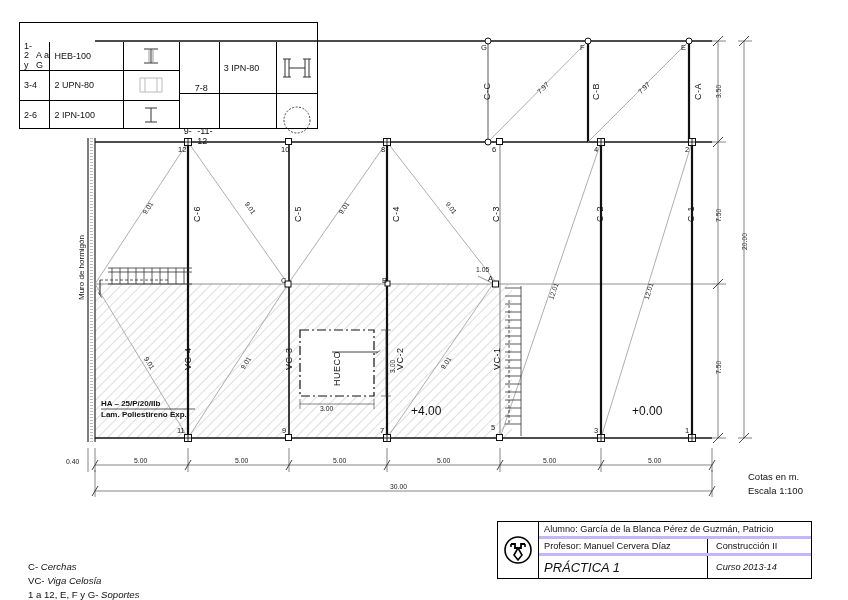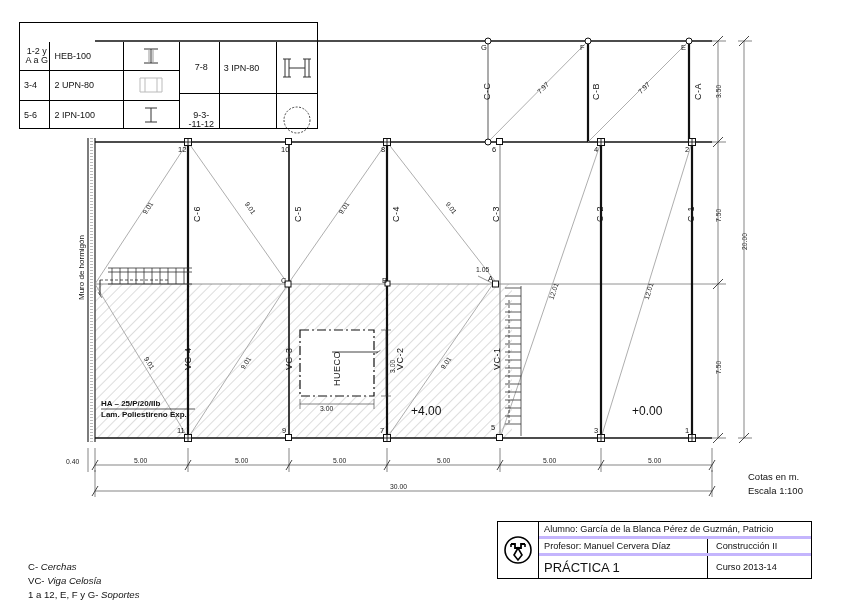--- a/index.html
+++ b/index.html
@@ -24,31 +24,31 @@
   #cuadro .colD{width:46px;border-right:1px solid #000;box-sizing:border-box;}
   #cuadro .colE{width:66px;border-right:1px solid #000;box-sizing:border-box;}
   #cuadro .colF{flex:1;}
   #cuadro .cell{display:flex;align-items:center;padding-left:4px;
           font-size:9px;box-sizing:border-box;}
   #cuadro .r3{height:29.3px;border-bottom:1px solid #000;}
   #cuadro .r3.last{border-bottom:none;}
   #cuadro .r2{height:52px;border-bottom:1px solid #000;}
   #cuadro .r2.last{border-bottom:none;}
   #cuadro .ctr{justify-content:center;padding-left:0;}
-  #cuadro .two{flex-direction:column;align-items:center;justify-content:center;
+  #cuadro .two{flex-direction:row;align-items:flex-end;justify-content:center;
           line-height:1.05;}
 
   
   #titleblock{position:absolute;left:497px;top:521px;width:315px;height:58px;
           border:1.3px solid #000;box-sizing:border-box;background:#fff;display:flex;}
   #tb-logo{width:41px;border-right:1px solid #000;box-sizing:border-box;
           display:flex;align-items:center;justify-content:center;}
   #tb-rows{flex:1;display:flex;flex-direction:column;}
   #tb-rows .trow{display:flex;border-bottom:3px solid #c4b5fd;box-sizing:border-box;}
-  #tb-rows .trow.last{border-bottom:none;}
+  #tb-rows .trow.last{border-bottom:none;font-style:italic;}
   #tb-rows .r1{height:17px;}
   #tb-rows .r2{height:17px;}
   #tb-rows .r3{height:22px;}
   .tcell{display:flex;align-items:center;padding-left:5px;font-size:9.2px;box-sizing:border-box;}
   .tleft{flex:1;}
   .tright{width:104px;border-left:1px solid #000;box-sizing:border-box;
           display:flex;align-items:center;padding-left:8px;font-size:9.2px;}
   #tb-practica{font-size:13px;}
 
   
@@ -70,21 +70,21 @@
 <div class="sheet">
 
   <div id="cuadro">
     <div class="body">
       <div class="colA">
         <div class="cell r3 two">
           <span>1-2 y</span>
           <span>A a G</span>
         </div>
         <div class="cell r3">3-4</div>
-        <div class="cell r3 last">5-6</div>
+        <div class="cell r3 last">2-6</div>
       </div>
       <div class="colB">
         <div class="cell r3">HEB-100</div>
         <div class="cell r3">2 UPN-80</div>
         <div class="cell r3 last">2 IPN-100</div>
       </div>
       <div class="colC">
         <div class="cell r3 ctr">
           <svg width="26" height="20" viewBox="0 0 26 20">
               <g stroke="#333" stroke-width="1" fill="none">

